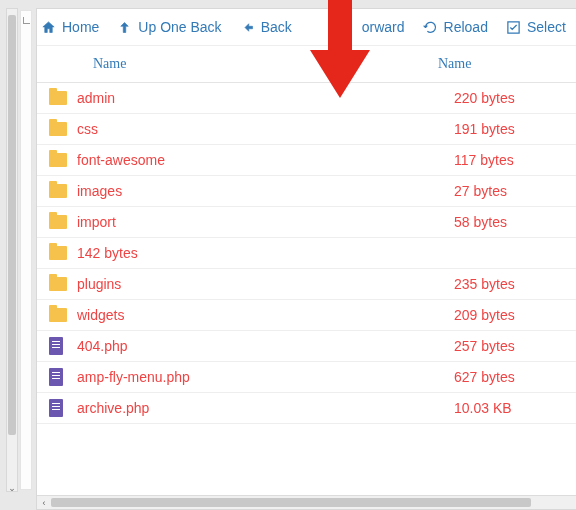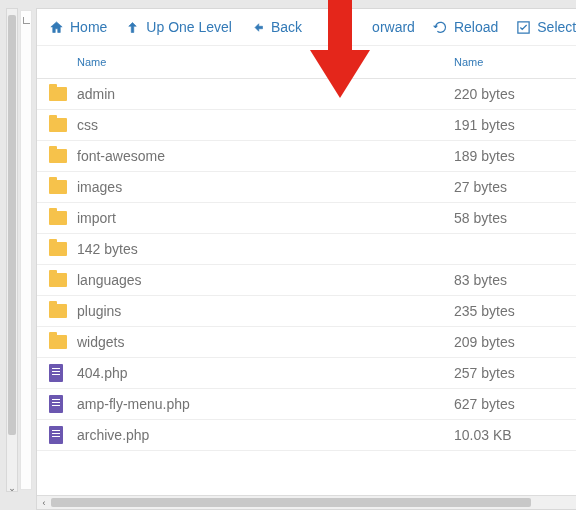--- a/index.html
+++ b/index.html
@@ -72,57 +72,58 @@
     background: #fff;
     border: 1px solid #d8d8d8;
     border-right: none;
     display: flex;
     flex-direction: column;
   }
   .toolbar {
     display: flex;
     align-items: center;
     gap: 18px;
-    padding: 10px 12px;
+    padding: 10px 4px;
     border-bottom: 1px solid #eee;
     color: #337ab7;
     white-space: nowrap;
     overflow: hidden;
   }
   .toolbar .btn {
     display: inline-flex;
     align-items: center;
     gap: 6px;
     cursor: pointer;
     color: #337ab7;
     font-size: 14px;
   }
   .toolbar .btn svg { width: 15px; height: 15px; fill: #337ab7; stroke: #337ab7; }
   .header-row {
     display: flex;
-    padding: 10px 12px;
+    padding: 10px 28px;
     border-bottom: 1px solid #e4e4e4;
     background: #fff;
     color: #337ab7;
-    font-size: 11px;
+    font-size: 14px;
+    font-family: Liberation Serif, serif;
   }
   .col-icon { width: 28px; flex: 0 0 28px; }
   .col-name { flex: 1 1 auto; }
   .col-size { width: 110px; flex: 0 0 110px; }
   .rows {
     flex: 1 1 auto;
     overflow: hidden;
   }
   .row {
     display: flex;
     align-items: center;
     padding: 6px 12px;
     border-bottom: 1px solid #eee;
     height: 31px;
-    color: #737373;
+    color: #ef4444;
   }
   .row .cell-name { flex: 1 1 auto; }
   .row .cell-size { width: 110px; flex: 0 0 110px; }
   .row .cell-icon { width: 28px; flex: 0 0 28px; display:flex; align-items:center;}
   .icon-folder {
     width: 18px; height: 14px;
     background: #f6c24b;
     border-radius: 1px;
     position: relative;
   }
@@ -193,21 +194,21 @@
       <span class="btn">
         <svg viewBox="0 0 24 24">
             <path d="M12 3l9 8h-3v9h-4v-6H10v6H6v-9H3z"></path>
           </svg>
         <span>Home</span>
       </span>
       <span class="btn">
         <svg viewBox="0 0 24 24">
             <path d="M12 4l6 6h-4v10h-4V10H6z"></path>
           </svg>
-        <span>Up One Level</span>
+        <span>Up One Back</span>
       </span>
       <span class="btn">
         <svg viewBox="0 0 24 24">
             <path d="M14 6l-6 6 6 6v-4h6v-4h-6z"></path>
           </svg>
         <span>Back</span>
       </span>
       <span class="btn" style="margin-left:52px;align-items:center;">
         <span>orward</span>
       </span>
@@ -244,48 +245,41 @@
             <div class="icon-folder"></div>
           </div>
           <div class="cell-name">css</div>
           <div class="cell-size">191 bytes</div>
         </div>
         <div class="row">
           <div class="cell-icon">
             <div class="icon-folder"></div>
           </div>
           <div class="cell-name">font-awesome</div>
-          <div class="cell-size">189 bytes</div>
+          <div class="cell-size">117 bytes</div>
         </div>
         <div class="row">
           <div class="cell-icon">
             <div class="icon-folder"></div>
           </div>
           <div class="cell-name">images</div>
           <div class="cell-size">27 bytes</div>
         </div>
         <div class="row">
           <div class="cell-icon">
             <div class="icon-folder"></div>
           </div>
           <div class="cell-name">import</div>
           <div class="cell-size">58 bytes</div>
         </div>
         <div class="row">
           <div class="cell-icon">
             <div class="icon-folder"></div>
           </div>
           <div class="cell-size">142 bytes</div>
-        </div>
-        <div class="row">
-          <div class="cell-icon">
-            <div class="icon-folder"></div>
-          </div>
-          <div class="cell-name">languages</div>
-          <div class="cell-size">83 bytes</div>
         </div>
         <div class="row">
           <div class="cell-icon">
             <div class="icon-folder"></div>
           </div>
           <div class="cell-name">plugins</div>
           <div class="cell-size">235 bytes</div>
         </div>
         <div class="row">
           <div class="cell-icon">

